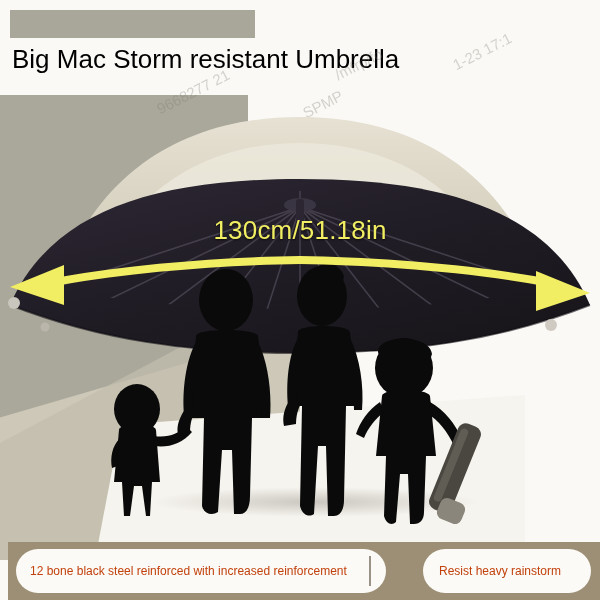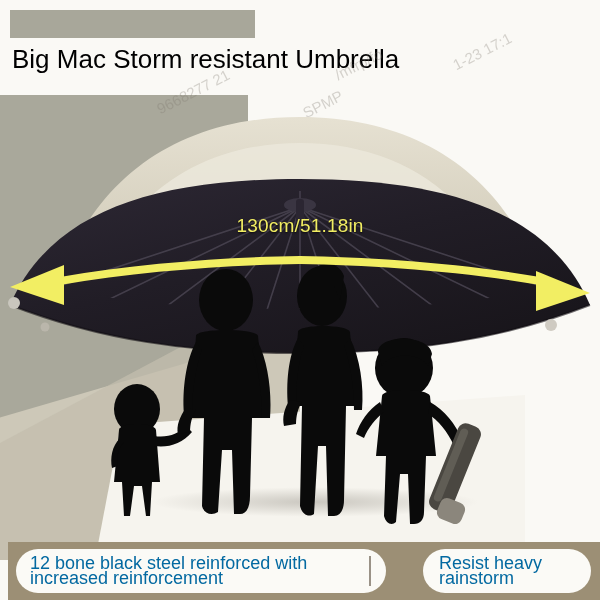--- a/index.html
+++ b/index.html
@@ -109,21 +109,21 @@
     width: 600px;
     height: 110px;
     pointer-events: none;
   }
   .dim-label {
     position: absolute;
     left: 0;
     top: 0;
     width: 600px;
     text-align: center;
-    font-size: 19px;
+    font-size: 26px;
     font-weight: 400;
     color: #f2ee63;
     letter-spacing: .2px;
     text-shadow: 0 1px 2px rgba(0,0,0,.75);
   }
 
   
   .title {
     position: absolute;
     left: 12px;
@@ -180,23 +180,23 @@
     left: 8px;
     width: 370px;
     padding: 0 14px;
   }
   .pill-side {
     left: 415px;
     width: 168px;
     padding: 12px 16px;
   }
   .pill-text {
-    font-size: 18px;
+    font-size: 12px;
     line-height: 15px;
-    color: #0369a1;
+    color: #c2410c;
   }
   .pill-divider {
     position: absolute;
     left: 361px;
     top: 14px;
     width: 2px;
     height: 30px;
     background: #9a9287;
   }
 </style>

